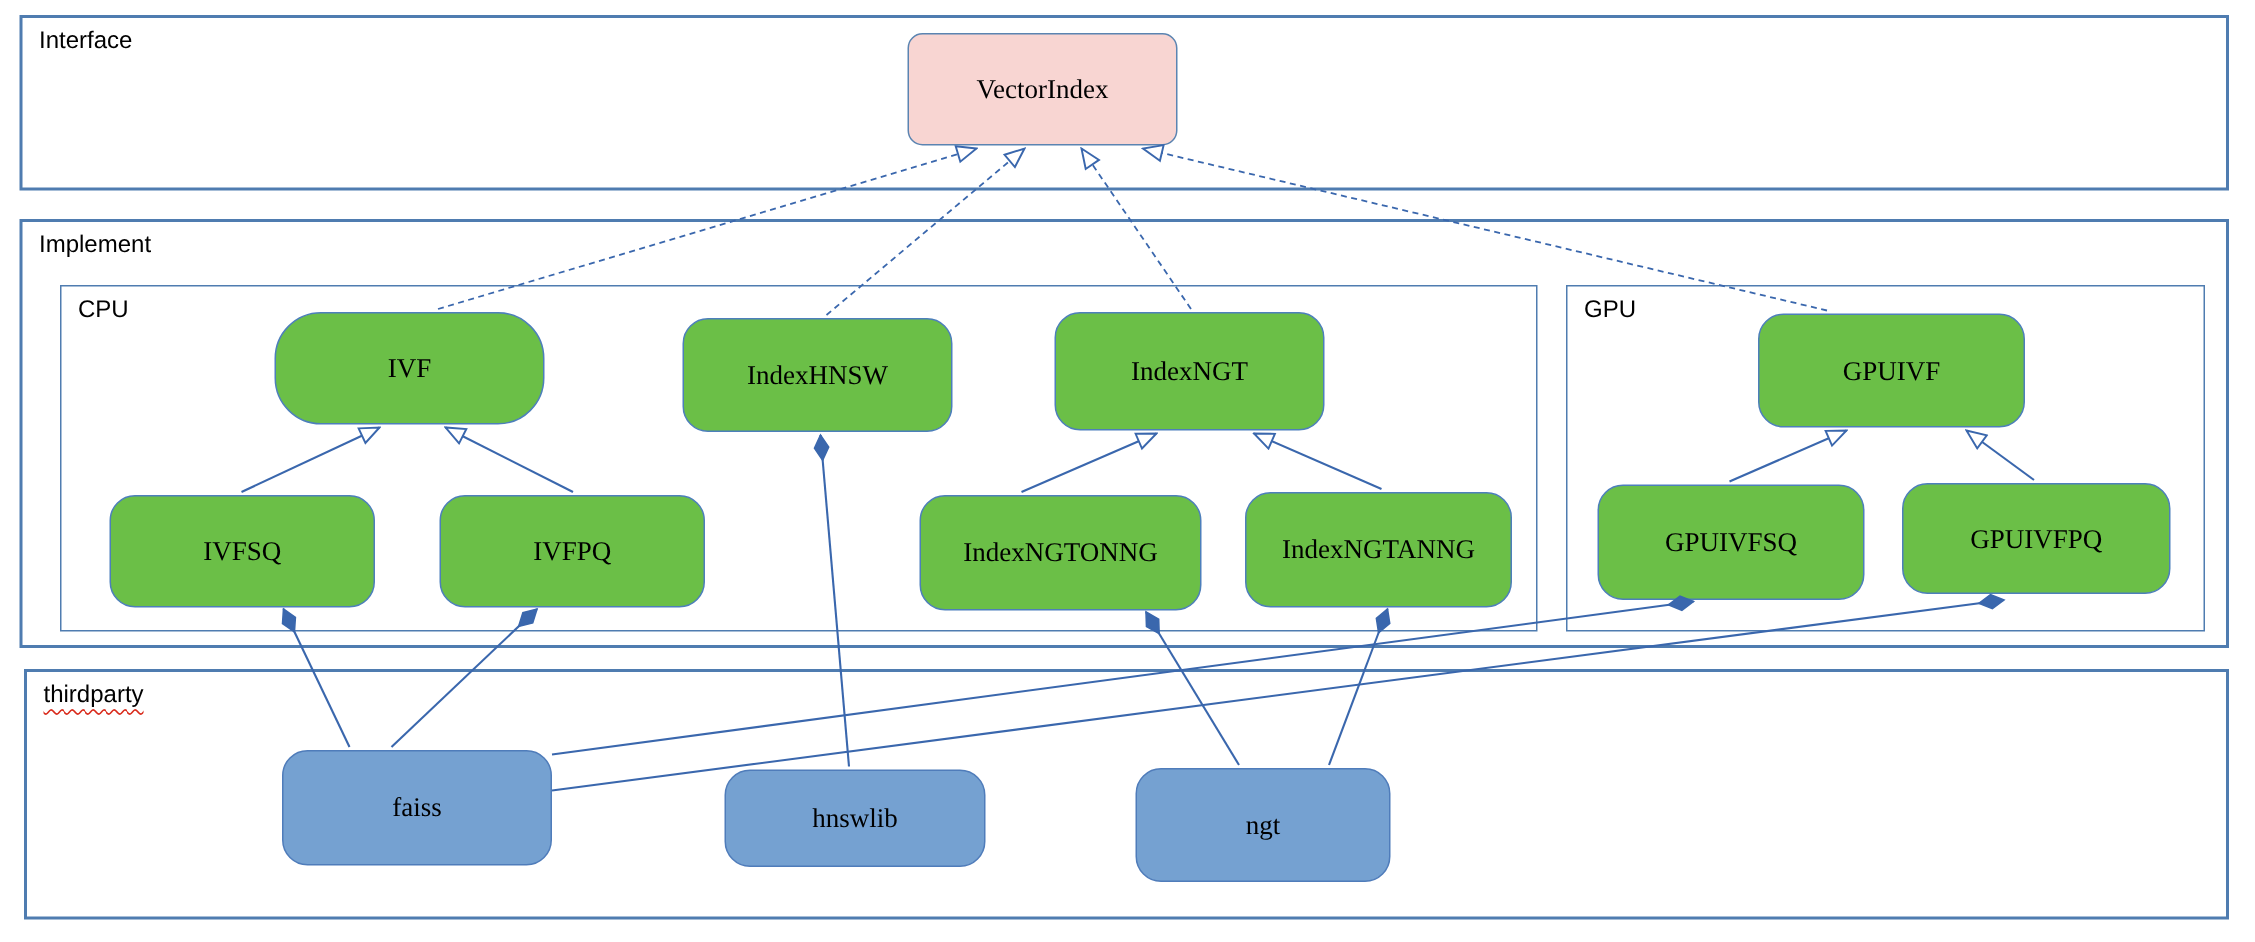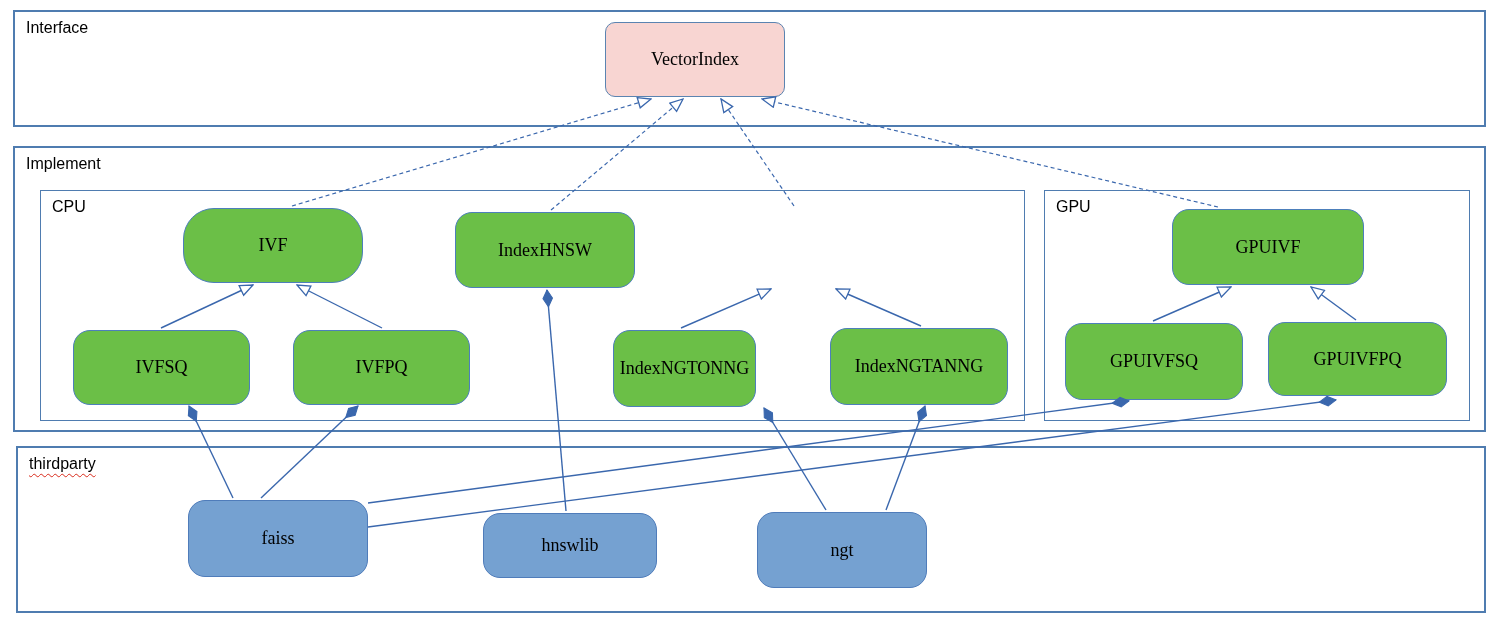--- a/index.html
+++ b/index.html
@@ -66,34 +66,37 @@
   <div class="node pink" style="left:605px; top:22px; width:180px; height:75px;">
     <span>VectorIndex</span>
   </div>
 
   <div class="node green" style="left:183px; top:208px; width:180px; height:75px;border-radius:31px;">
     <span>IVF</span>
   </div>
   <div class="node green" style="left:455px; top:212px; width:180px; height:76px;">
     <span>IndexHNSW</span>
   </div>
+  <div class="node green" style="left:703px; top:208px; width:180px; height:79px;">
+    <span>IndexNGT</span>
+  </div>
   <div class="node green" style="left:73px; top:330px; width:177px; height:75px;">
     <span>IVFSQ</span>
   </div>
   <div class="node green" style="left:293px; top:330px; width:177px; height:75px;">
     <span>IVFPQ</span>
   </div>
-  <div class="node green" style="left:613px; top:330px; width:143px; height:77px;">
+  <div class="node green" style="left:613px; top:330px; width:188px; height:77px;">
     <span>IndexNGTONNG</span>
   </div>
   <div class="node green" style="left:830px; top:328px; width:178px; height:77px;font-family:Liberation Serif, serif;">
     <span>IndexNGTANNG</span>
   </div>
 
-  <div class="node green" style="left:1172px; top:209px; width:192px; height:76px;">
+  <div class="node green" style="left:1172px; top:209px; width:178px; height:76px;">
     <span>GPUIVF</span>
   </div>
   <div class="node green" style="left:1065px; top:323px; width:178px; height:77px;">
     <span>GPUIVFSQ</span>
   </div>
   <div class="node green" style="left:1268px; top:322px; width:179px; height:74px;">
     <span>GPUIVFPQ</span>
   </div>
 
   <div class="node blue" style="left:188px; top:500px; width:180px; height:77px;text-align:right;">

